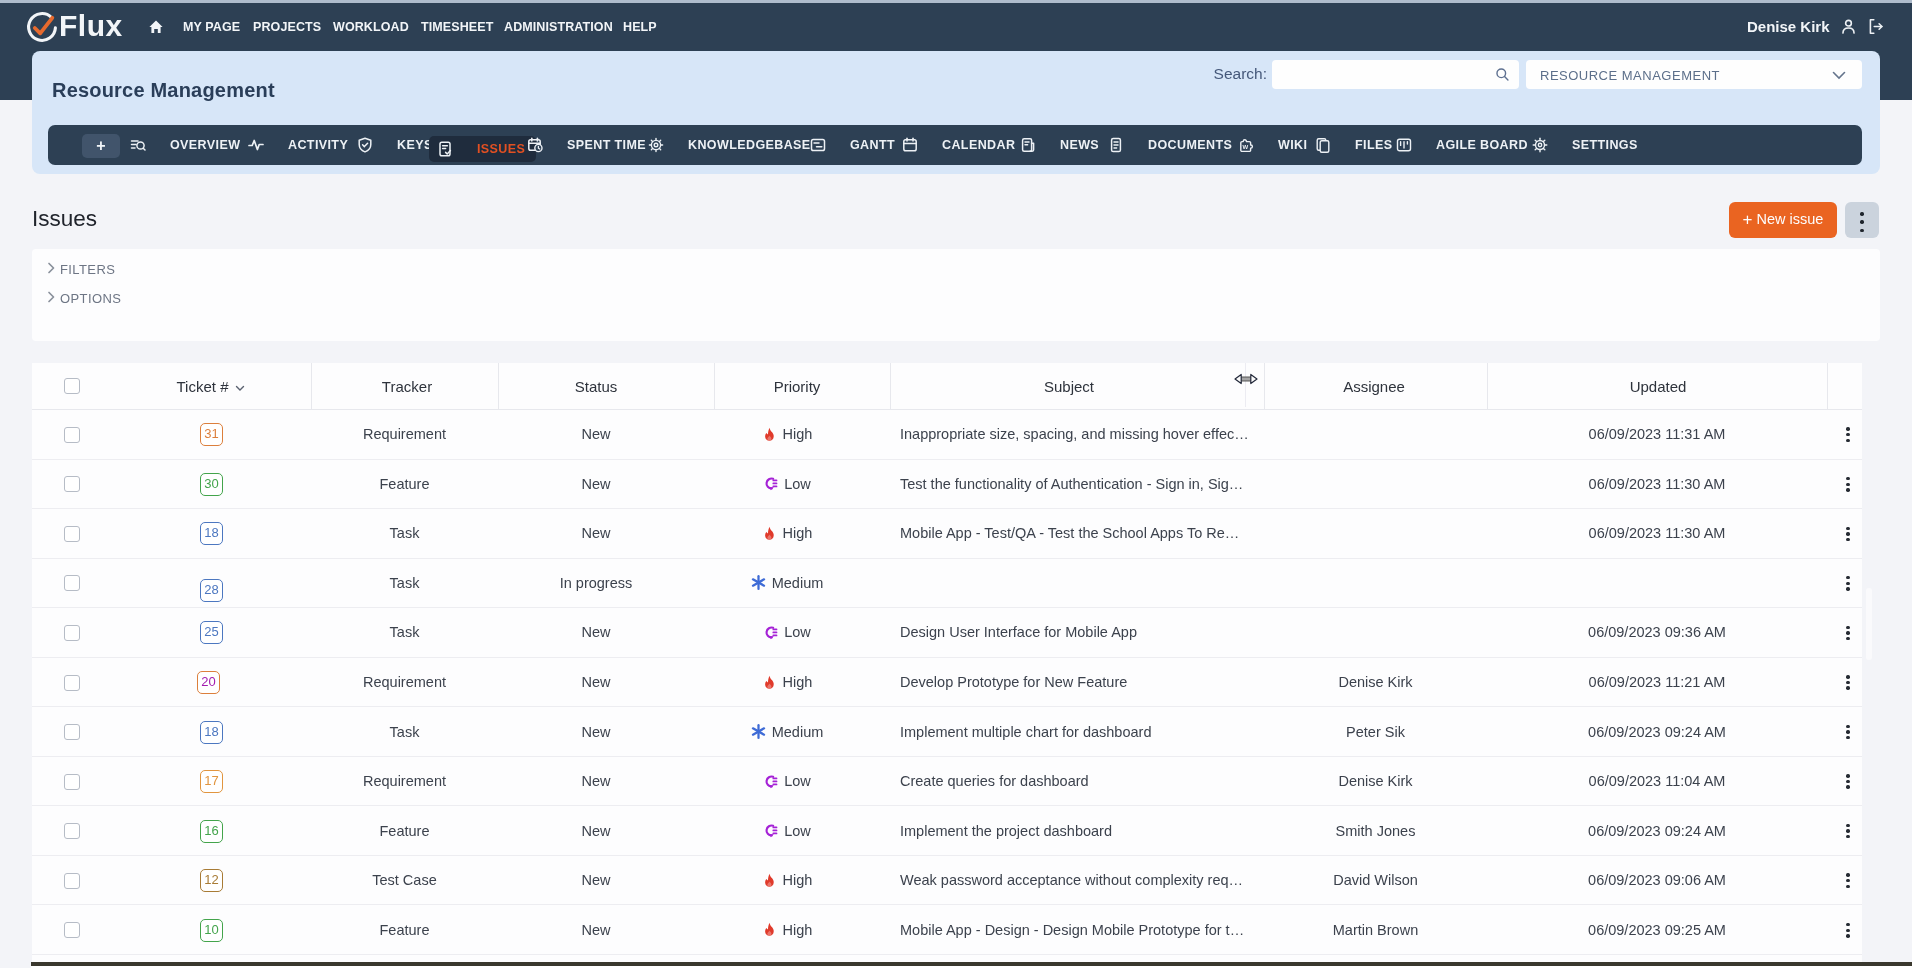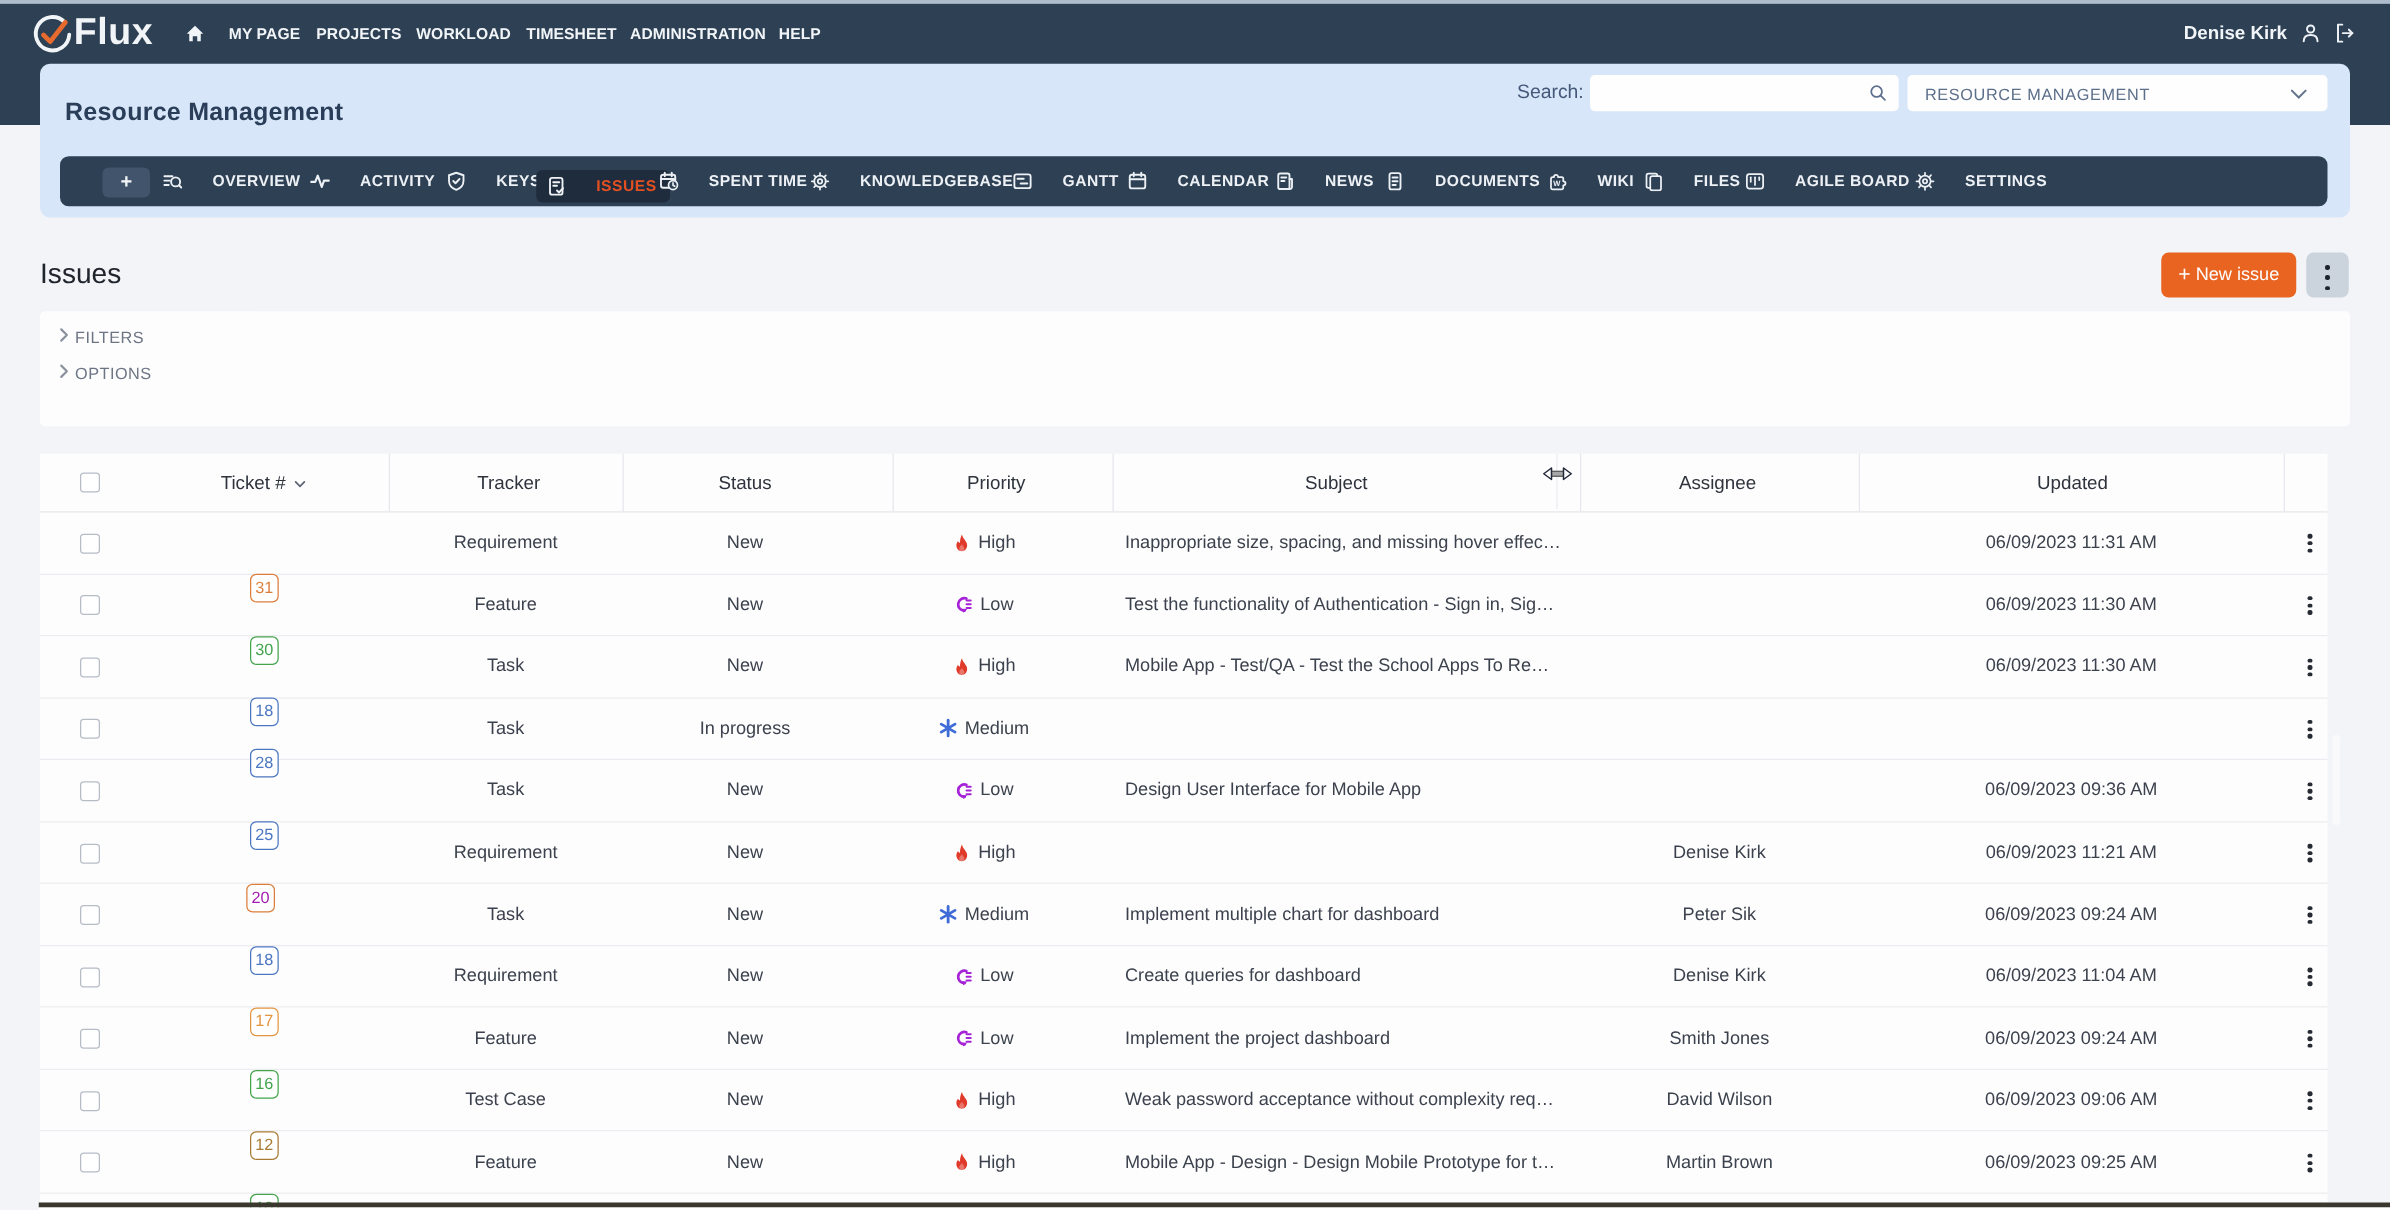--- a/index.html
+++ b/index.html
@@ -22,21 +22,21 @@
 #newissue { position:absolute; left:1729px; top:202px; width:108px; height:36px; background:#EA6421; border-radius:6px; color:#FDFDFD; font-size:14.5px; text-align:center; line-height:35px; }
 #kebabbtn { position:absolute; left:1845px; top:202px; width:34px; height:36px; background:#CBD3DD; border-radius:6px; }
 #filterpanel { position:absolute; left:32px; top:249px; width:1848px; height:92px; background:#FDFDFE; border-radius:4px; }
 .fitem { position:absolute; left:28px; font-size:13px; letter-spacing:.4px; color:#6D7584; }
 #tablepanel { position:absolute; left:32px; top:363px; width:1830px; height:599px; background:#FDFDFE; }
 #thead { position:absolute; left:0; top:0; width:1830px; height:47px; border-bottom:1px solid #E7E8ED; }
 .vsep { position:absolute; top:0; height:47px; width:1px; background:#E7E8ED; }
 .hcell { position:absolute; top:15px; text-align:center; font-size:15px; color:#2E333C; }
 .row { position:absolute; left:0; width:1830px; border-bottom:1px solid #EDEDF1; }
 .cb { position:absolute; width:16px; height:16px; border:1.5px solid #B6BCC6; border-radius:3px; background:#fff; }
-.badge { position:absolute; width:23px; height:23px; border:1.5px solid; border-radius:5px; background:#fff; font-size:13px; text-align:center; line-height:20px;margin-top:36px; }
+.badge { position:absolute; width:23px; height:23px; border:1.5px solid; border-radius:5px; background:#fff; font-size:13px; text-align:center; line-height:20px; }
 .cell { position:absolute; top:0; height:100%; display:flex; align-items:center; justify-content:center; font-size:14.5px; color:#3C424D; }
 .cell.subj { justify-content:flex-start; }
 .cell.prio span { display:inline-block; }
 .pic { position:relative; width:15px; height:15px; margin-right:6px; }
 #bottombar { position:absolute; left:31px; top:962px; width:1881px; height:4px; background:#3A382E; }
 #bottomwhite { position:absolute; left:31px; top:966px; width:1881px; height:2px; background:#FFFFFF; }
 </style></head>
 <body>
 <div id="topstrip"></div>
 <div id="darkhead"></div>
@@ -352,21 +352,21 @@
       </div>
       <div class="cell subj" style="left:868px;width:364px">Mobile App - Test/QA - Test the School Apps To Re…</div>
       <div class="cell" style="left:1232px;width:223px"></div>
       <div class="cell" style="left:1455px;width:340px">06/09/2023 11:30 AM</div>
       <div style="position:absolute;left:1814.3px;top:17.475px;width:3.4px;height:3.4px;border-radius:50%;background:#262B33"></div>
       <div style="position:absolute;left:1814.3px;top:23.075px;width:3.4px;height:3.4px;border-radius:50%;background:#262B33"></div>
       <div style="position:absolute;left:1814.3px;top:28.674999999999997px;width:3.4px;height:3.4px;border-radius:50%;background:#262B33"></div>
     </div>
 <div class="row" style="top:195.6px;height:49.55px">
       <div class="cb" style="left:32px;top:16.8px"></div>
-      <div class="badge" style="left:168px;top:4px;border-color:#4C77C0;color:#4C77C0">28</div>
+      <div class="badge" style="left:168px;top:20px;border-color:#4C77C0;color:#4C77C0">28</div>
       <div class="cell" style="left:279px;width:187px">Task</div>
       <div class="cell" style="left:466px;width:196px">In progress</div>
       <div class="cell prio" style="left:680px;width:150px">
         <span class="pic">
           <svg style="position:absolute;left:0px;top:0px" width="15" height="15" viewBox="0 0 16 16">
             <g stroke="#3E6BD6" stroke-width="2.4" stroke-linecap="round">
               <line x1="8" y1="1.2" x2="8" y2="14.8"></line>
               <line x1="2.1" y1="4.6" x2="13.9" y2="11.4"></line>
               <line x1="13.9" y1="4.6" x2="2.1" y2="11.4"></line>
             </g>
@@ -414,20 +414,21 @@
       <div class="cell" style="left:466px;width:196px">New</div>
       <div class="cell prio" style="left:680px;width:150px">
         <span class="pic">
           <svg style="position:absolute;left:0px;top:0px" width="15" height="15" viewBox="0 0 16 16">
             <path fill="#E03A2B" d="M8.1 0.7 C8.4 2.9 9.7 4.3 10.8 5.7 C11.9 7.1 12.5 8.3 12.5 9.9 C12.5 12.8 10.5 14.9 7.9 14.9 C5.3 14.9 3.3 12.8 3.3 9.9 C3.3 8.6 3.8 7.4 4.6 6.4 C5.1 7.1 5.7 7.6 6.4 7.9 C6.3 5.2 7.0 2.7 8.1 0.7 Z"></path>
             <path fill="#fff" d="M7.9 14.9 C6.7 14.9 5.7 13.9 5.7 12.6 C5.7 11.6 6.4 10.9 7.0 10.3 C7.4 9.9 7.8 9.5 8.0 9.0 C8.3 9.5 8.6 10.0 9.0 10.4 C9.6 11.0 10.1 11.7 10.1 12.6 C10.1 13.9 9.1 14.9 7.9 14.9 Z" opacity="0.3"></path>
           </svg>
         </span>
         <span>High</span>
       </div>
+      <div class="cell subj" style="left:868px;width:364px">Develop Prototype for New Feature</div>
       <div class="cell" style="left:1232px;width:223px">Denise Kirk</div>
       <div class="cell" style="left:1455px;width:340px">06/09/2023 11:21 AM</div>
       <div style="position:absolute;left:1814.3px;top:17.475px;width:3.4px;height:3.4px;border-radius:50%;background:#262B33"></div>
       <div style="position:absolute;left:1814.3px;top:23.075px;width:3.4px;height:3.4px;border-radius:50%;background:#262B33"></div>
       <div style="position:absolute;left:1814.3px;top:28.674999999999997px;width:3.4px;height:3.4px;border-radius:50%;background:#262B33"></div>
     </div>
 <div class="row" style="top:344.3px;height:49.55px">
       <div class="cb" style="left:32px;top:16.8px"></div>
       <div class="badge" style="left:168px;top:13.3px;border-color:#4C77C0;color:#4C77C0">18</div>
       <div class="cell" style="left:279px;width:187px">Task</div>

